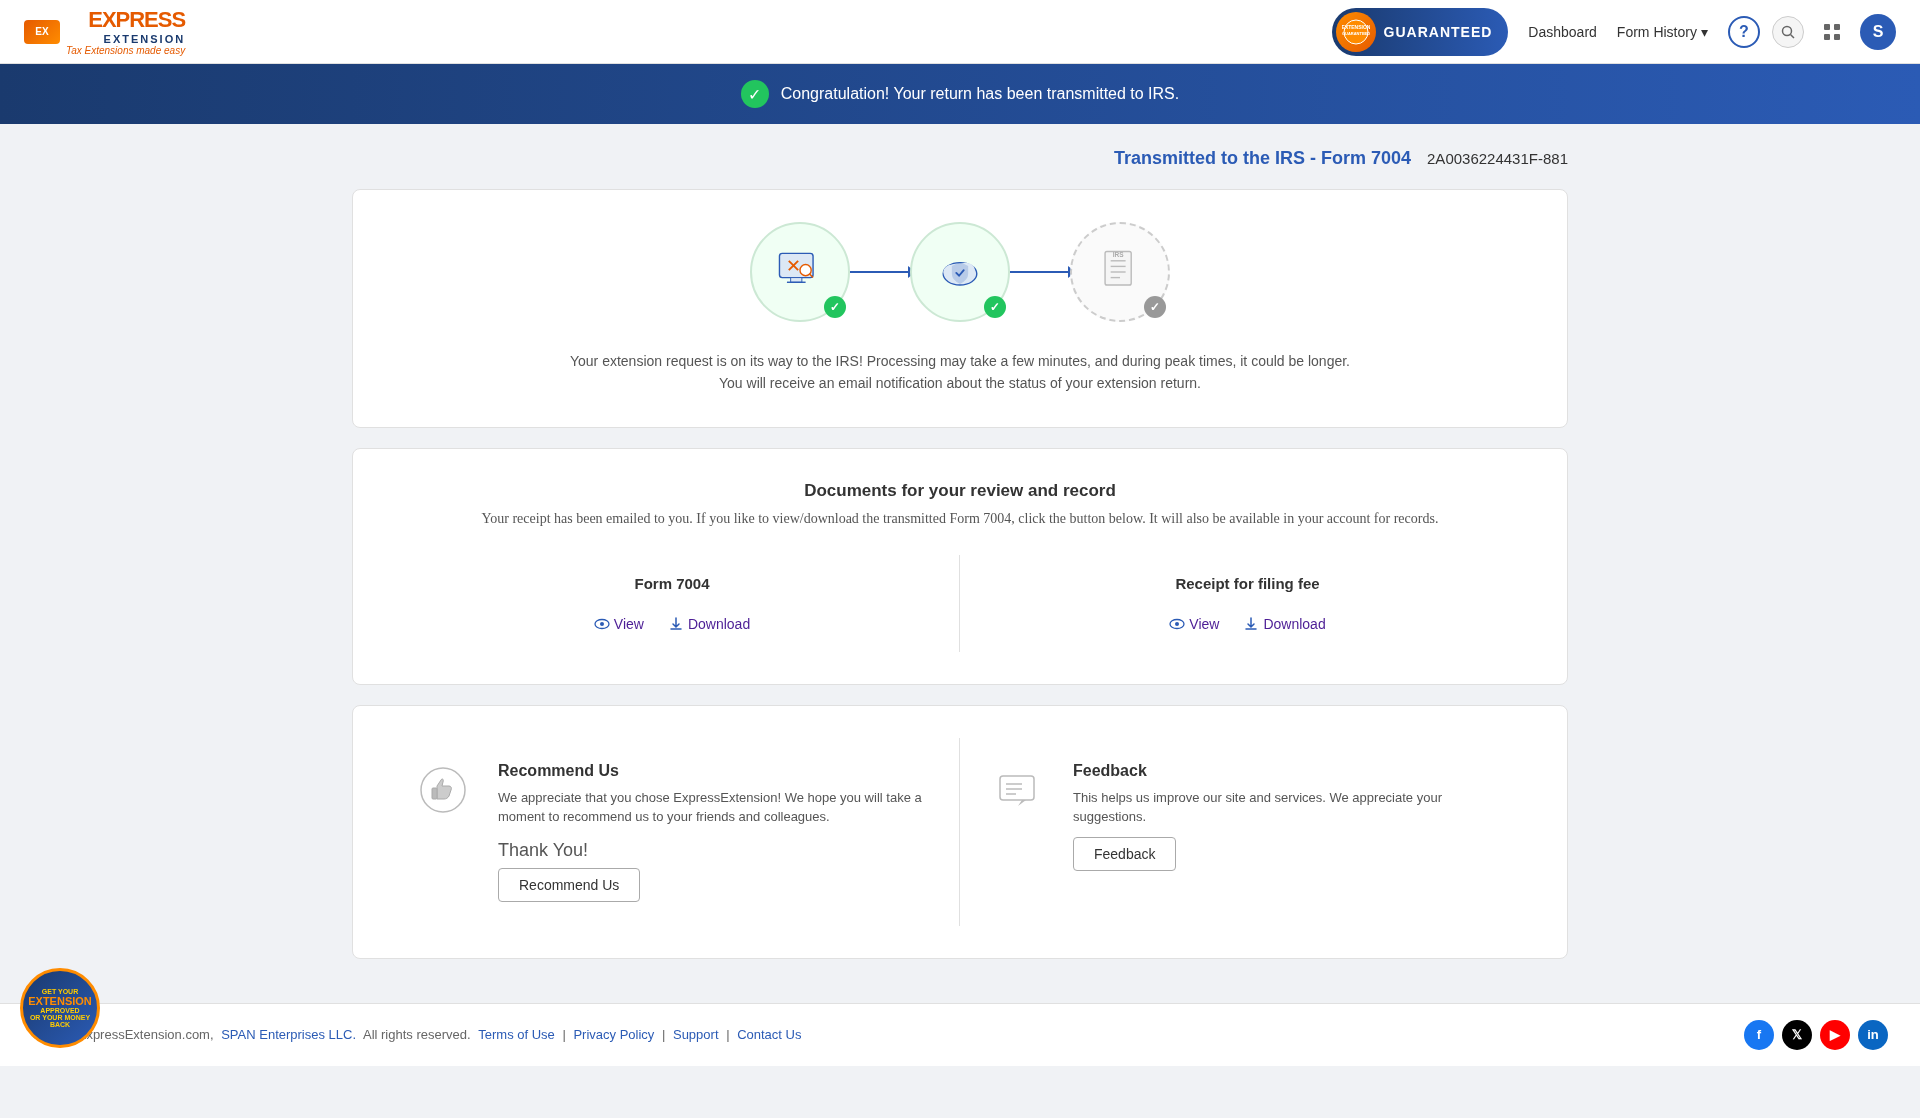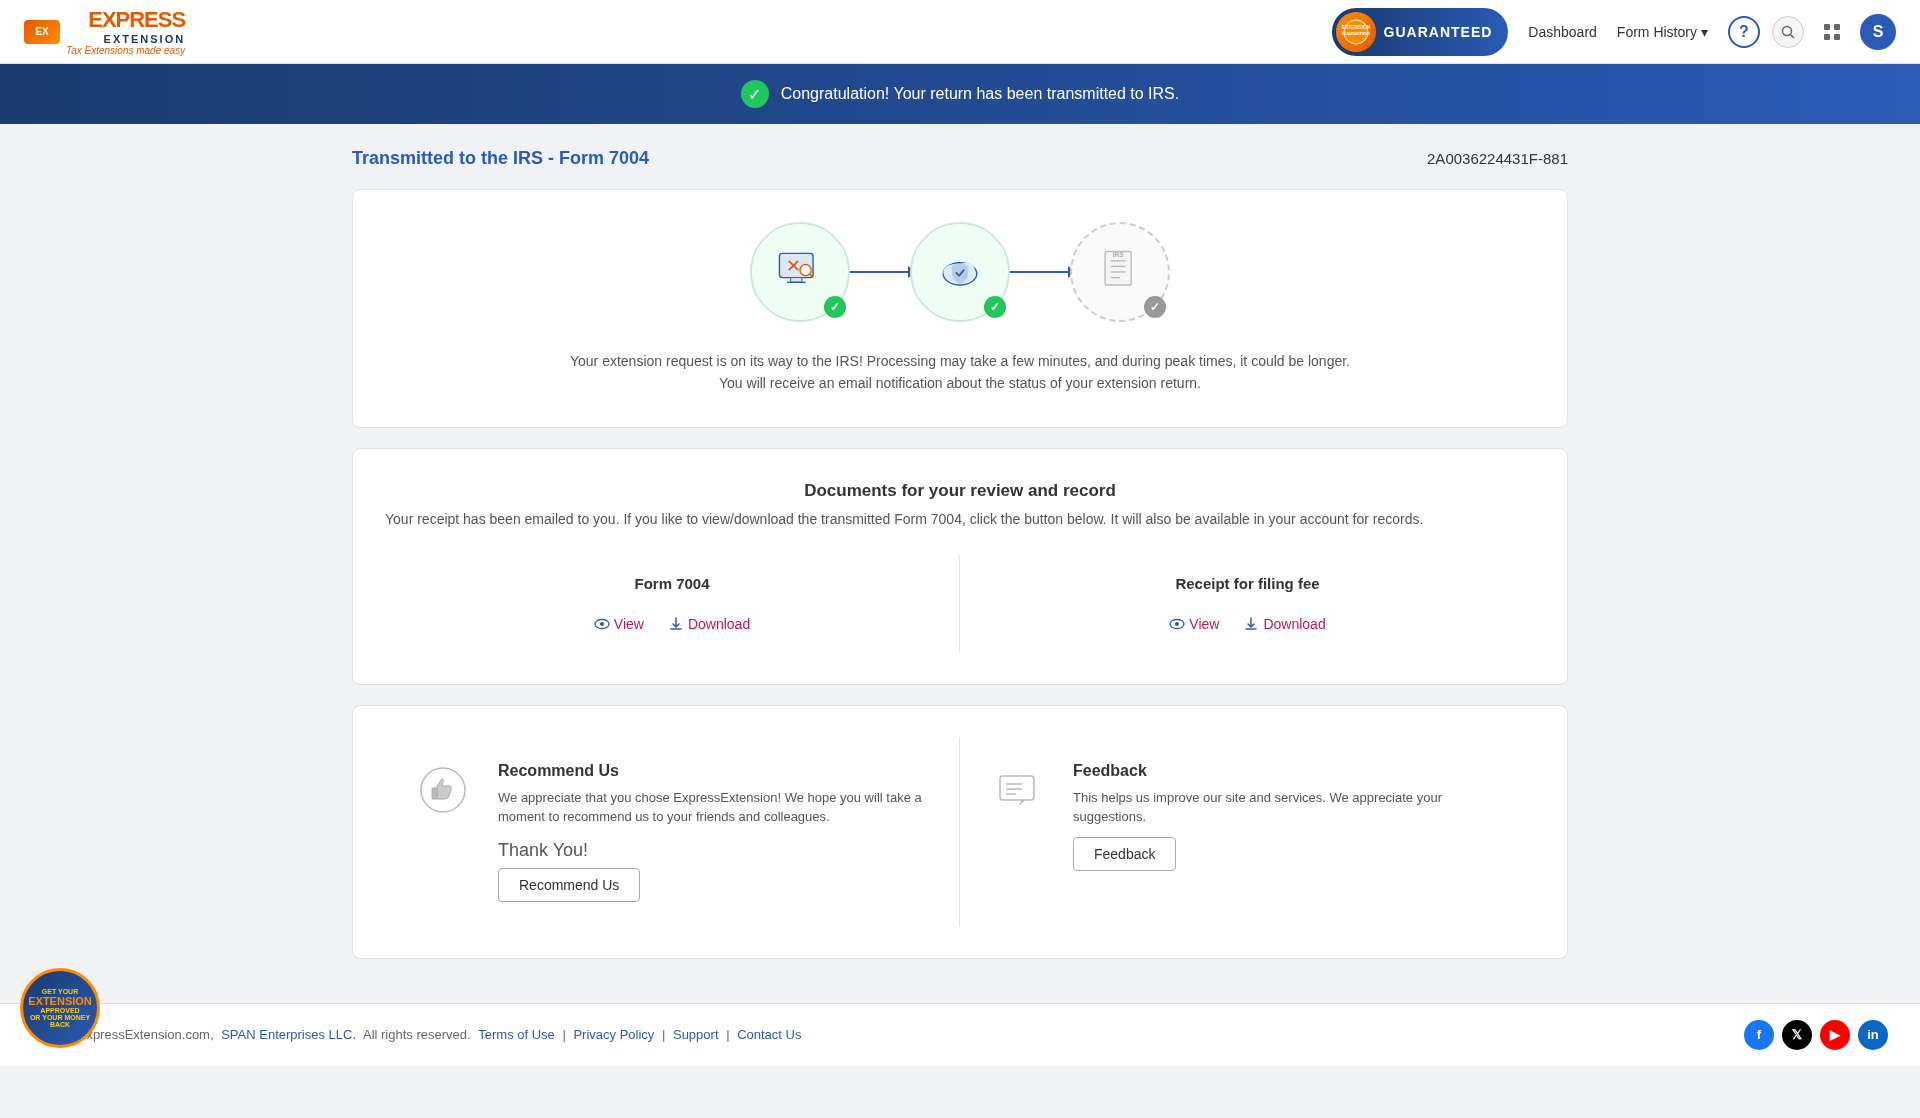--- a/index.html
+++ b/index.html
@@ -80,21 +80,21 @@
       width: 28px; height: 28px; border-radius: 50%; background: #22c55e;
       display: flex; align-items: center; justify-content: center;
       color: white; font-size: 16px; flex-shrink: 0;
     }
     .success-text { color: white; font-size: 16px; font-weight: 500; }
 
     
     .main-content { padding: 24px 32px; max-width: 1280px; margin: 0 auto; }
 
     .page-header {
-      display: flex; align-items: center; justify-content: space-between;
+      display: flex; align-items: center; justify-content: flex-end;
       margin-bottom: 20px;
       gap: 16px;
     }
     .page-title { color: #2b5bb5; font-size: 18px; font-weight: bold; }
     .form-id { font-size: 15px; color: #333; font-weight: normal; }
 
     
     .card {
       background: white; border-radius: 8px; border: 1px solid #e0e0e0;
       padding: 32px; margin-bottom: 20px;
@@ -145,35 +145,35 @@
     .steps-description {
       text-align: center; color: #555; font-size: 14px; line-height: 1.6;
       max-width: 800px; margin: 0 auto;
     }
 
     
     .docs-title {
       text-align: center; font-size: 17px; font-weight: bold; margin-bottom: 10px;
     }
     .docs-subtitle {
-      color: #555; font-size: 14px; margin-bottom: 28px;
+      text-align: center; color: #555; font-size: 14px; margin-bottom: 28px; font-family: Liberation Serif, serif;
     }
     .docs-grid {
       display: grid; grid-template-columns: 1fr 1fr;
       gap: 0;
     }
     .doc-item {
       padding: 20px 40px; display: flex; flex-direction: column;
       align-items: center; gap: 24px;
     }
     .doc-item:first-child { border-right: 1px solid #e0e0e0; }
     .doc-item-title { font-weight: bold; font-size: 15px; }
     .doc-actions { display: flex; gap: 24px; align-items: center; }
     .doc-link {
-      color: #be185d; text-decoration: none; display: flex; align-items: center; gap: 4px;
+      color: #4c1d95; text-decoration: none; display: flex; align-items: center; gap: 4px;
       font-size: 14px; cursor: pointer;
     }
 
     
     .rf-grid {
       display: grid; grid-template-columns: 1fr 1fr; gap: 0;
     }
     .rf-item { padding: 24px 32px; display: flex; gap: 29px; }
     .rf-item:first-child { border-right: 1px solid #e0e0e0; }
     .rf-icon-wrap {

